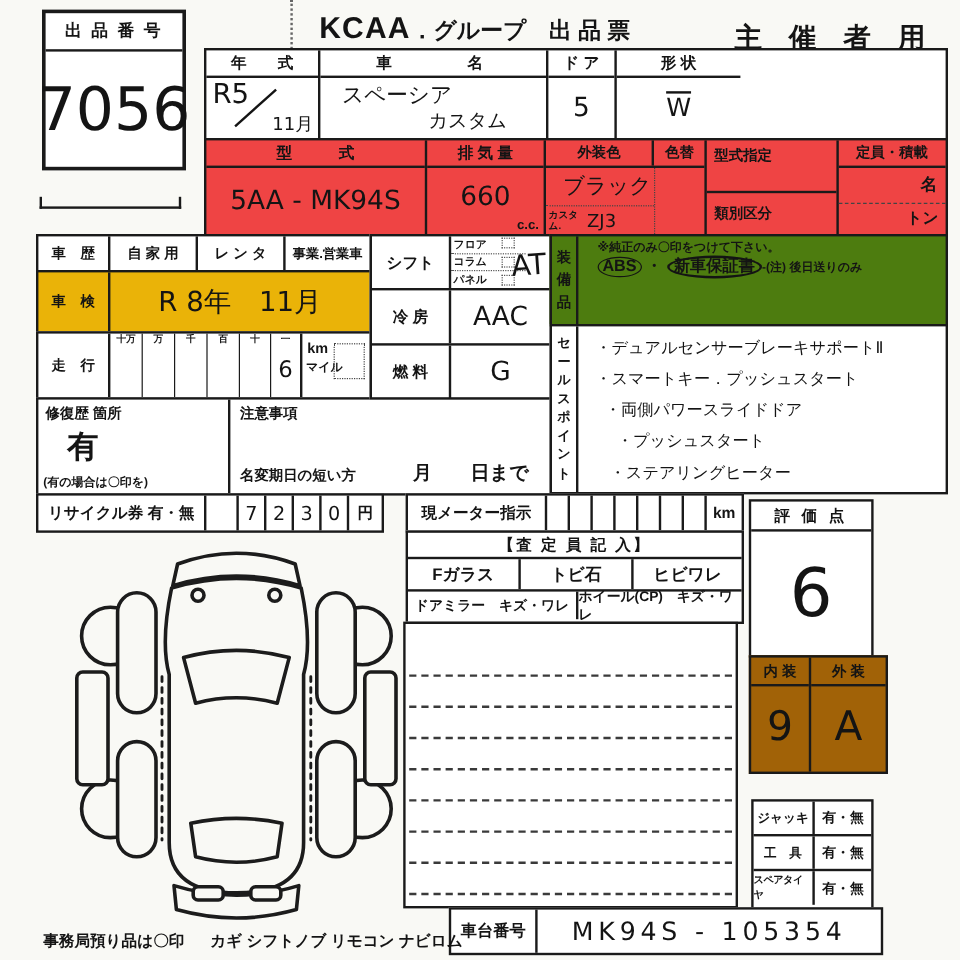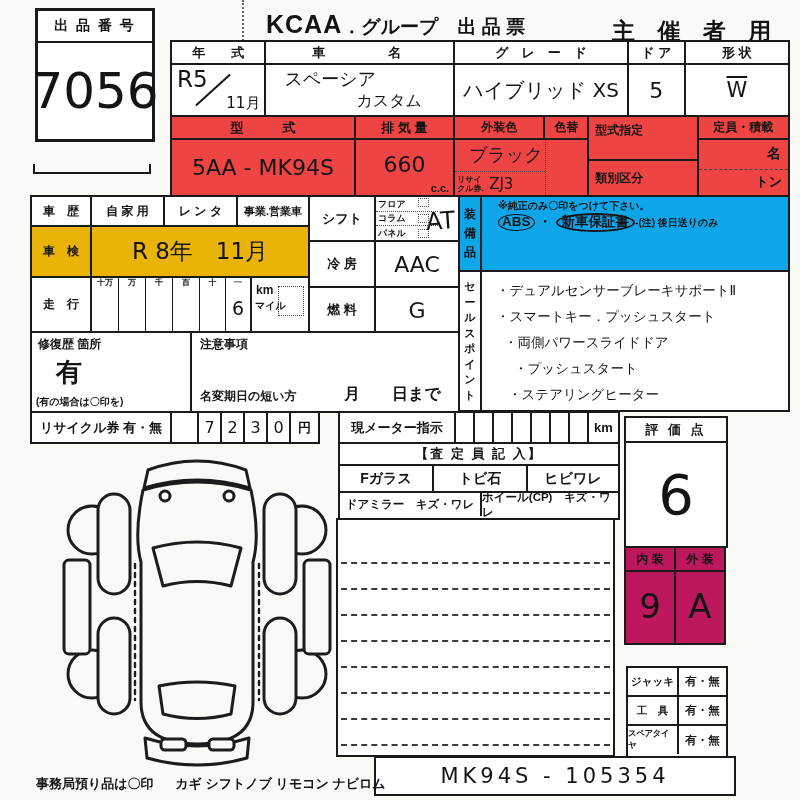--- a/index.html
+++ b/index.html
@@ -45,24 +45,20 @@
       <span class="hw abs" style="right:4px;bottom:2px;font-size:15px">11月</span>
     </div>
   </div>
   <div class="br" style="width:190px">
     <div class="bb cc lbl" style="height:23px;font-size:13px;letter-spacing:6px">車　　　名</div>
     <div style="padding:2px 0 0 18px">
       <div class="hw" style="font-size:18px">スペーシア</div>
       <div class="hw" style="font-size:16px;margin-left:72px">カスタム</div>
     </div>
   </div>
-  <div class="br" style="width:175px">
-    <div class="bb cc lbl" style="height:23px;font-size:13px">グ　レ　ー　ド</div>
-    <div class="cc hw" style="height:50px;font-size:20px">ハイブリッド XS</div>
-  </div>
   <div class="br" style="width:57px">
     <div class="bb cc lbl" style="height:23px;font-size:13px">ド ア</div>
     <div class="cc hw" style="height:50px;font-size:22px">5</div>
   </div>
   <div style="width:103px">
     <div class="bb cc lbl" style="height:23px;font-size:13px">形 状</div>
     <div class="cc hw" style="height:50px;font-size:21px">
         <span style="text-decoration:overline">W</span>
       </div>
   </div>
@@ -80,21 +76,21 @@
   </div>
   <div class="br" style="width:135px">
     <div class="bb flex" style="height:23px">
       <div class="cc lbl" style="width:90px;font-size:12px;border-right:2px solid #1a1a1a">外装色</div>
       <div class="cc lbl" style="flex:1;font-size:12px">色替</div>
     </div>
     <div style="position:relative;height:55px">
       <div class="abs" style="left:90px;top:0;bottom:0;border-left:1.5px dotted #444"></div>
       <div class="hw" style="padding:3px 0 0 14px;font-size:18px">ブラック</div>
       <div class="abs flex" style="left:0;bottom:0;width:90px;height:24px;border-top:1.5px dotted #444;align-items:center">
-        <span class="lbl" style="font-size:8px;padding-left:2px;width:34px;line-height:9px">リサイクル券.</span>
+        <span class="lbl" style="font-size:8px;padding-left:2px;width:34px;line-height:9px">カスタム.</span>
         <span class="hw" style="font-size:15px">ZJ3</span>
       </div>
     </div>
   </div>
   <div class="br" style="width:110px">
     <div class="bb" style="height:44px;padding:3px 0 0 6px"><span class="lbl" style="font-size:12px">型式指定</span></div>
     <div style="height:34px;display:flex;align-items:center;padding-left:6px">
         <span class="lbl" style="font-size:12px">類別区分</span>
       </div>
   </div>
@@ -183,21 +179,21 @@
   <div class="bb flex" style="height:46px">
     <div class="br cc lbl" style="width:66px;font-size:13px">冷 房</div>
     <div class="cc hw" style="flex:1;font-size:22px">AAC</div>
   </div>
   <div class="flex" style="height:44px">
     <div class="br cc lbl" style="width:66px;font-size:13px">燃 料</div>
     <div class="cc hw" style="flex:1;font-size:22px">G</div>
   </div>
 </div>
 
-<div class="abs bd flex" style="left:458px;top:195px;width:332px;height:77px;background:#0ea5e9">
+<div class="abs bd flex" style="left:458px;top:195px;width:332px;height:77px;background:#4d7c0f">
   <div class="br vlabel" style="width:22px;font-size:12px;line-height:19px">装備品</div>
   <div style="flex:1;padding:2px 16px;white-space:nowrap">
     <div class="lbl" style="font-size:10px">※純正のみ〇印をつけて下さい。</div>
     <div style="font-size:13.5px;font-weight:600">
       <span class="circ">ABS</span>
       <span>・</span>
       <span class="circ2 lbl">新車保証書</span><span class="lbl" style="font-size:10px">-(注) 後日送りのみ</span>
     </div>
   </div>
 </div>
@@ -286,21 +282,21 @@
   <div class="dashline"></div>
   <div class="dashline"></div>
   <div class="dashline"></div>
   <div class="dashline"></div>
 </div>
 
 <div class="abs" style="left:624px;top:416px;width:104px;height:132px;border:2.5px solid #1a1a1a;background:#fff">
   <div class="bb cc lbl" style="height:25px;font-size:13px;letter-spacing:3px">評 価 点</div>
   <div class="cc hw" style="height:102px;font-size:56px">6</div>
 </div>
-<div class="abs flex" style="left:624px;top:546px;width:102px;height:99px;border:2.5px solid #1a1a1a;background:#be185d">
+<div class="abs flex" style="left:624px;top:546px;width:116px;height:99px;border:2.5px solid #1a1a1a;background:#a16207">
   <div class="br" style="width:50px">
     <div class="bb cc lbl" style="height:24px;font-size:12px">内 装</div>
     <div class="cc hw" style="height:68px;font-size:34px">9</div>
   </div>
   <div style="flex:1">
     <div class="bb cc lbl" style="height:24px;font-size:12px">外 装</div>
     <div class="cc hw" style="height:68px;font-size:34px">A</div>
   </div>
 </div>
 
@@ -313,19 +309,20 @@
     <div class="br cc lbl" style="width:51px;font-size:10.5px">工　具</div>
     <div class="cc lbl" style="flex:1;font-size:11.5px">有・無</div>
   </div>
   <div class="flex" style="height:28px">
     <div class="br cc lbl" style="width:51px;font-size:8.5px;letter-spacing:-0.5px">スペアタイヤ</div>
     <div class="cc lbl" style="flex:1;font-size:11.5px">有・無</div>
   </div>
 </div>
 
 <div class="abs flex" style="left:374px;top:756px;width:362px;height:40px;border:2.5px solid #1a1a1a;background:#fff">
+  <div class="br cc lbl" style="width:72px;font-size:13.5px">車台番号</div>
   <div class="cc hw" style="flex:1;font-size:21px;letter-spacing:4px">MK94S - 105354</div>
 </div>
 
 <div class="abs lbl" style="left:36px;top:775px;font-size:13px;white-space:nowrap">
   <span>事務局預り品は〇印</span>
   <span style="margin-left:18px">カギ シフトノブ リモコン ナビロム</span>
 </div>
 
 </body></html>

